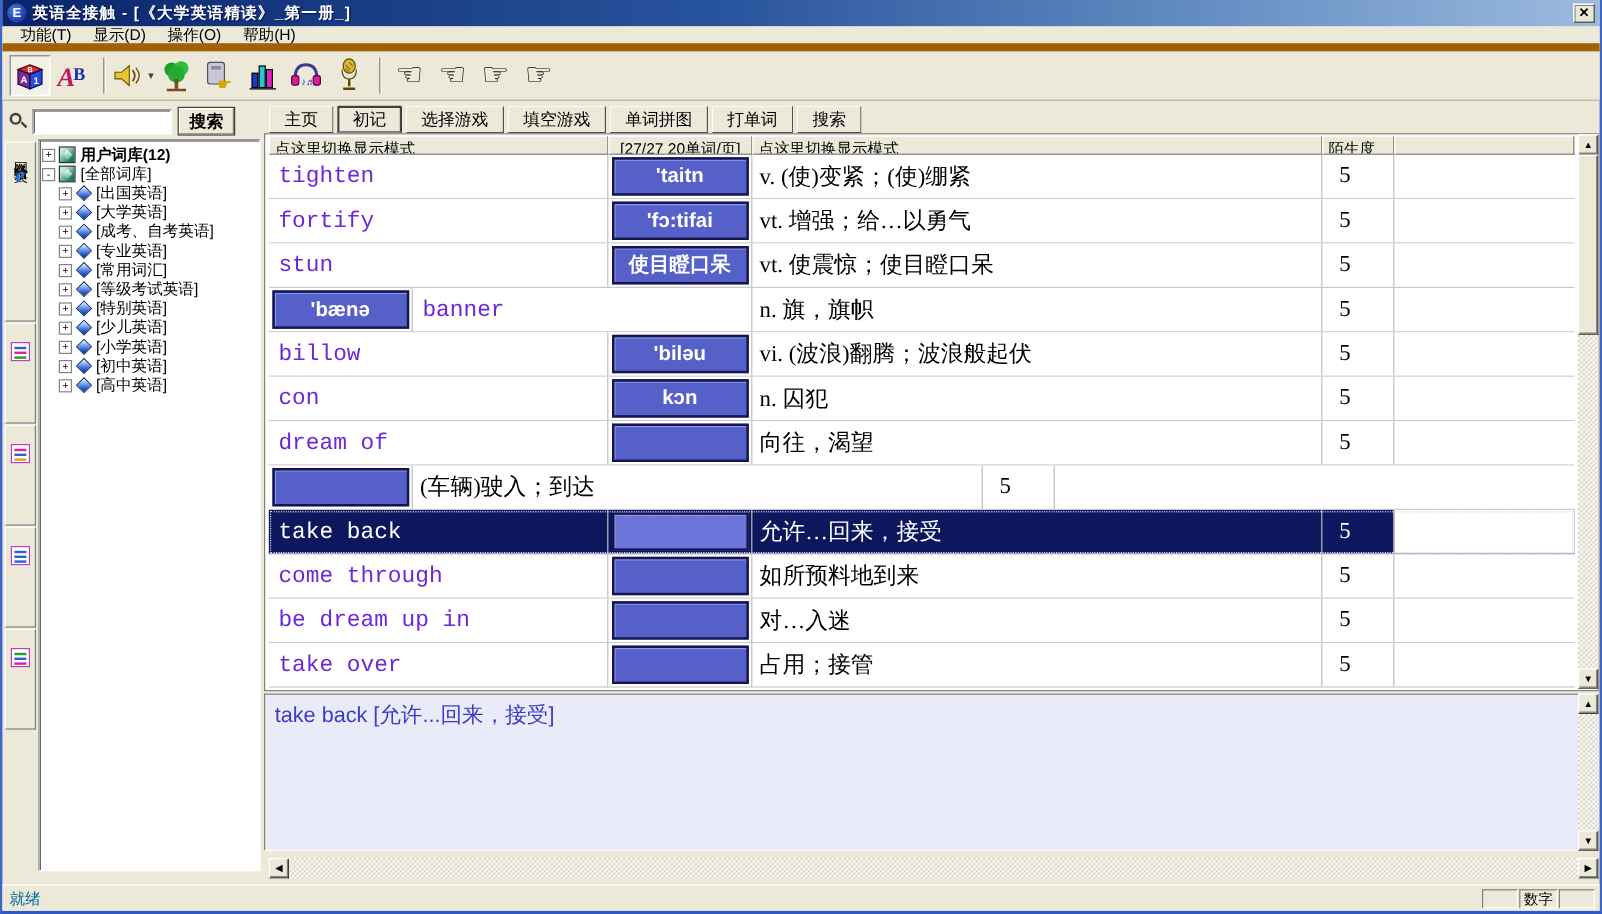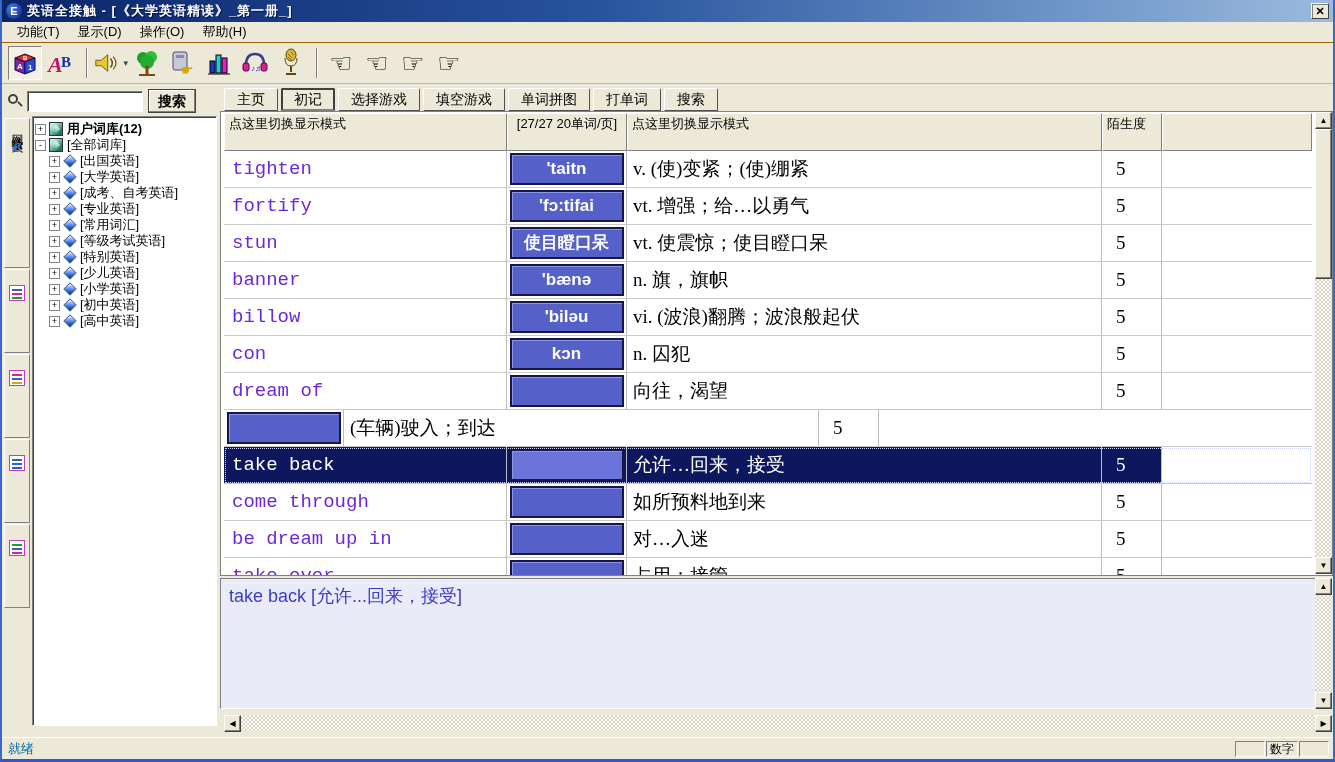--- a/index.html
+++ b/index.html
@@ -11,21 +11,21 @@
   .titlebar { position:absolute; left:0; top:0; right:0; height:22px;
     background:linear-gradient(90deg,#0a246a 0%,#28549e 45%,#6e96c8 80%,#9cbade 100%);
     display:flex; align-items:center; padding:0 4px; }
   .app-icon { width:16px; height:16px; border-radius:8px; background:radial-gradient(circle at 35% 35%,#4a7ae0,#0a1f8a); color:#fff;
     font-weight:bold; font-size:11px; text-align:center; line-height:16px; margin-right:5px; }
   .title-text { color:#fff; font-weight:bold; font-size:13px; letter-spacing:1px; text-shadow:1px 1px 1px #00124a; flex:1; }
   .close-btn { width:18px; height:16px; background:#ece9d8; border:1px solid #fff; border-right-color:#404040; border-bottom-color:#404040;
     box-shadow:1px 1px 0 #808080 inset; color:#000; font-size:11px; font-weight:bold; text-align:center; line-height:14px; }
 
   
-  .menubar { position:absolute; left:0; top:22px; right:0; height:21px; background:#ece9d8; border-bottom:1px solid #a16207;
+  .menubar { position:absolute; left:0; top:22px; right:0; height:21px; background:#ece9d8; border-bottom:7px solid #a16207;
     display:flex; align-items:center; padding-left:6px; }
   .menu-item { padding:2px 9px; font-size:13px; color:#000; }
 
   
   .toolbar { position:absolute; left:0; top:43px; right:0; height:41px; background:#ece9d8; border-bottom:1px solid #b8b4a4;
     display:flex; align-items:center; padding-left:6px; }
   .tb-btn { width:34px; height:34px; display:flex; align-items:center; justify-content:center; margin-right:2px; position:relative; }
   .tb-btn.pressed { border:1px solid #808080; border-right-color:#fff; border-bottom-color:#fff; background:#f4f2e8; }
   .tb-sep { width:2px; height:30px; margin:0 6px; border-left:1px solid #808080; border-right:1px solid #fff; }
   .hand-glyph { font-size:26px; line-height:26px; color:#000; font-family:"DejaVu Sans", sans-serif; }
@@ -62,21 +62,21 @@
   .tree-label.bold { font-weight:bold; }
 
   
   .main-tabs { position:absolute; left:222px; top:88px; height:23px; display:flex; }
   .main-tab { height:23px; padding:0 12px; margin-right:3px; background:#ece9d8; border:1px solid #fff; border-right-color:#505050; border-bottom-color:#505050;
     border-top-left-radius:2px; border-top-right-radius:2px; font-size:14px; line-height:21px; color:#000; }
   .main-tab.active { border:2px solid #404040; border-bottom-color:#808080; line-height:19px; padding:0 11px; }
 
   .table-wrap { position:absolute; left:218px; top:111px; width:1113px; height:465px; border:1px solid #808080; background:#fff; overflow:hidden; }
   .grid { position:absolute; left:3px; top:1px; width:1088px; }
-  .hdr-row { display:flex; height:38px; }
+  .hdr-row { display:flex; height:16px; }
   .hdr-cell { background:#ece9d8; border:1px solid #fff; border-right-color:#808080; border-bottom-color:#808080; font-size:13px; color:#000;
     padding:1px 4px; overflow:hidden; white-space:nowrap; }
   .c-word { width:283px; flex:none; }
   .c-phon { width:120px; flex:none; text-align:center; }
   .c-mean { width:475px; flex:none; }
   .c-score { width:60px; flex:none; }
   .c-fill { flex:1; }
   .t-row { display:flex; height:37px; border-bottom:1px solid #c9c9c9; background:#fff; }
   .t-cell { border-right:1px solid #bdbdbd; overflow:hidden; white-space:nowrap; display:flex; align-items:center; }
   .word-cell { font-family:"Liberation Mono","DejaVu Sans Mono",monospace; font-size:19px; padding-left:8px; color:#6d28d9; }
@@ -384,24 +384,24 @@
           <div class="t-row">
             <div class="t-cell c-word word-cell">stun</div>
             <div class="t-cell c-phon phon-cell">
               <div class="phon-btn">使目瞪口呆</div>
             </div>
             <div class="t-cell c-mean mean-cell">vt. 使震惊；使目瞪口呆</div>
             <div class="t-cell c-score score-cell">5</div>
             <div class="t-cell c-fill fill-cell"></div>
           </div>
           <div class="t-row">
+            <div class="t-cell c-phon phon-cell">
+              <div class="phon-btn">'bænə</div>
+            </div>
             <div class="t-cell c-word word-cell">banner</div>
-            <div class="t-cell c-phon phon-cell">
-              <div class="phon-btn">'bænə</div>
-            </div>
             <div class="t-cell c-mean mean-cell">n. 旗，旗帜</div>
             <div class="t-cell c-score score-cell">5</div>
             <div class="t-cell c-fill fill-cell"></div>
           </div>
           <div class="t-row">
             <div class="t-cell c-word word-cell">billow</div>
             <div class="t-cell c-phon phon-cell">
               <div class="phon-btn">'biləu</div>
             </div>
             <div class="t-cell c-mean mean-cell">vi. (波浪)翻腾；波浪般起伏</div>

